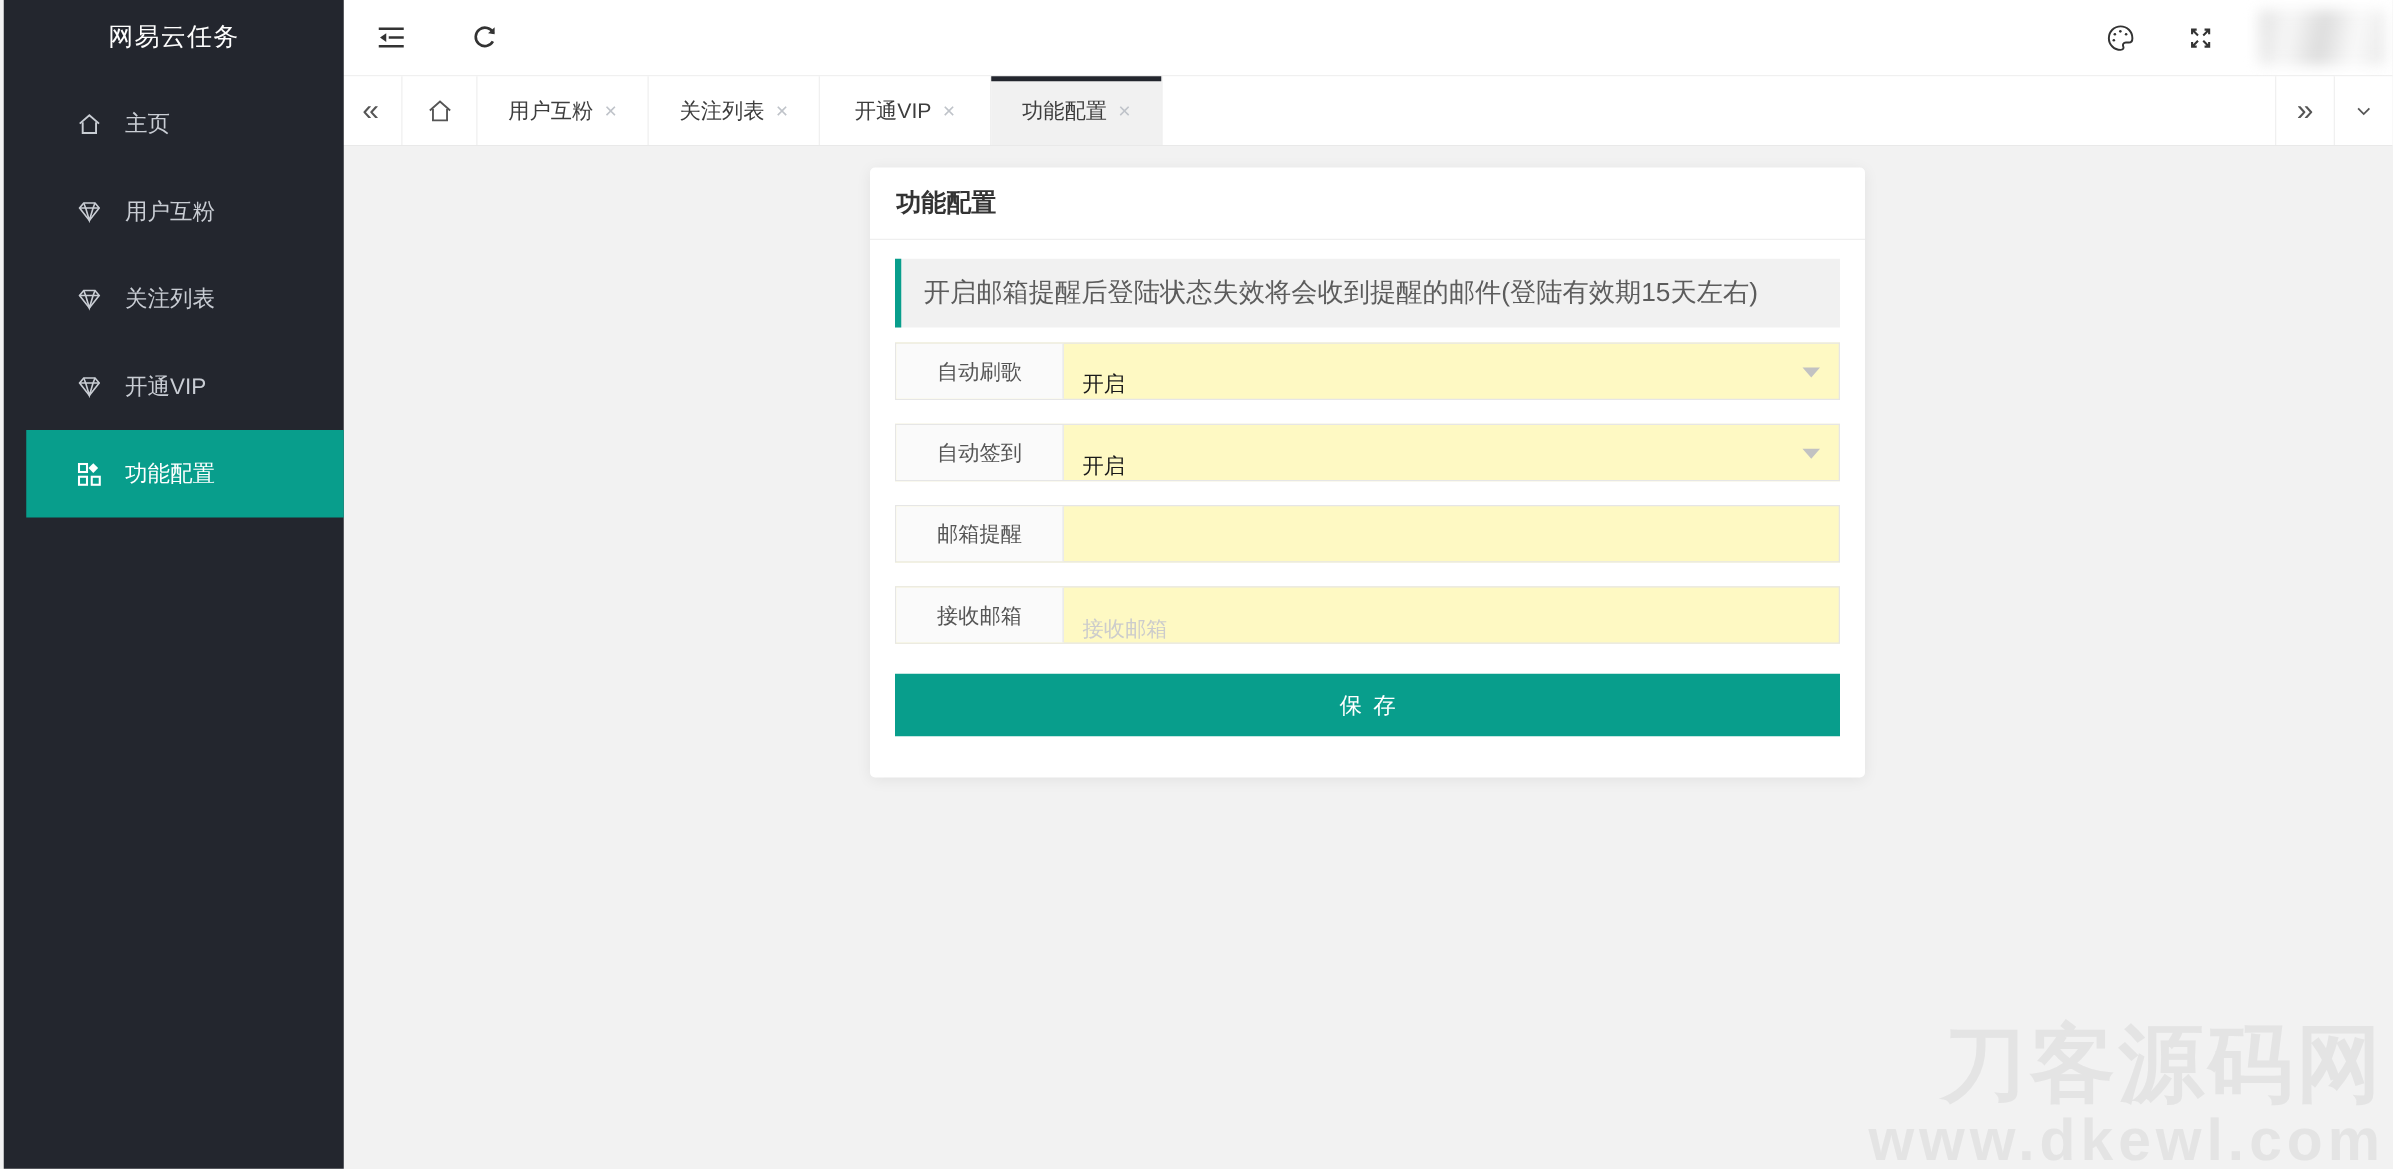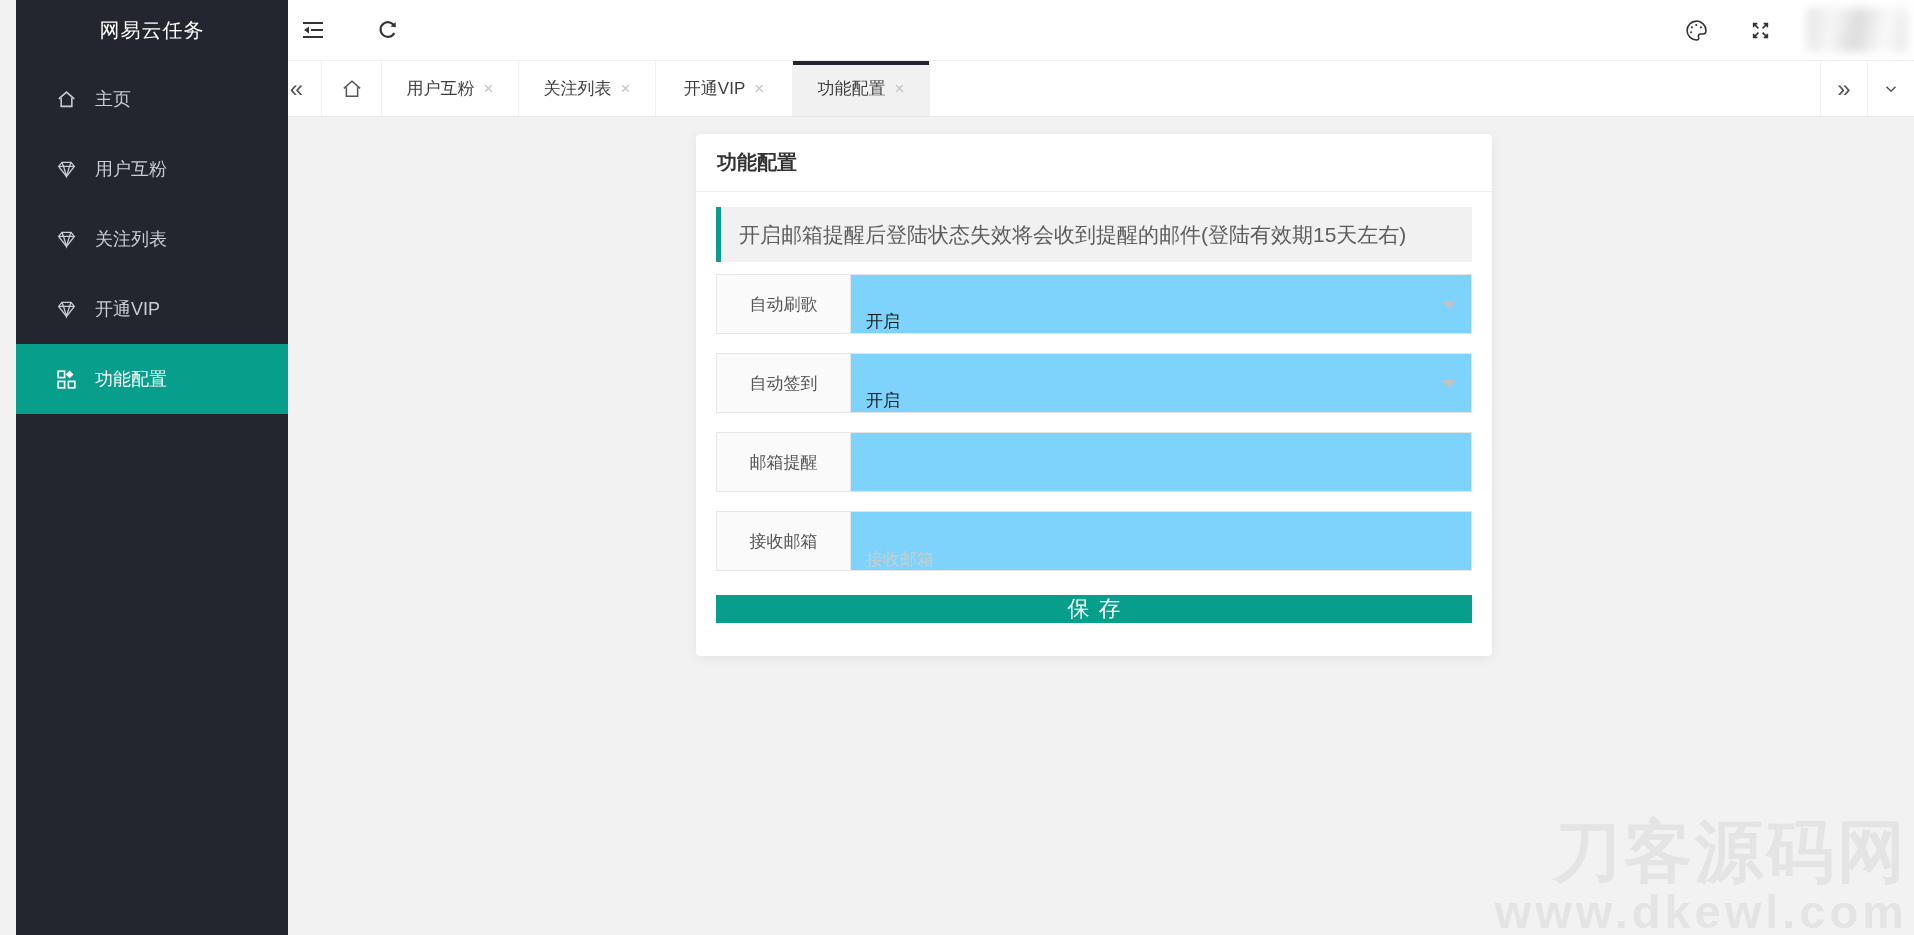--- a/index.html
+++ b/index.html
@@ -1,22 +1,22 @@
 <!DOCTYPE html>
 <html><head>
 <meta charset="utf-8">
 <style>
   * { box-sizing: border-box; margin: 0; padding: 0; }
   html,body { width:1914px; height:935px; overflow:hidden; background:#f2f2f2;
     font-family:"Liberation Sans","DejaVu Sans",sans-serif; }
 
   
-  .sidebar { position:absolute; left:16px; top:0; width:272px; height:935px; background:#23262e; z-index:5; }
+  .sidebar { position:absolute; left:3px; top:0; width:272px; height:935px; background:#23262e; z-index:5; }
   .logo { height:61px; line-height:61px; text-align:center; color:#fefefe; font-size:20px; letter-spacing:1px; }
-  .menu { padding-top:3px; }
+  .menu { padding-top:3px;padding-left:18px; }
   .menu-item { height:70px; display:flex; align-items:center; padding-left:40px; gap:19px;
     color:#c9cdd4; font-size:18px; cursor:pointer; }
   .menu-item .mi-icon { width:20px; height:20px; display:inline-flex; align-items:center; justify-content:center; }
   .menu-item.active { background:#089e8c; color:#ffffff; }
 
   
   .header { position:absolute; left:272px; top:0; right:0; height:61px; background:#fff;
     border-bottom:1px solid #f0f0f0; z-index:4; }
   .hdr-btn { position:absolute; top:0; height:60px; width:46px; display:flex; align-items:center;
     justify-content:center; cursor:pointer; color:#333; }
@@ -54,34 +54,34 @@
     box-shadow:0 2px 12px rgba(0,0,0,0.07); z-index:2; padding-bottom:33px; }
   .card-header { height:58px; display:flex; align-items:center; padding:0 21px;
     border-bottom:1px solid #efefef; font-size:20px; font-weight:bold; color:#333; }
   .card-body { padding:15px 20px 0 20px; }
 
   .notice { background:#f1f1f1; border-left:5px solid #089e8c; padding:13px 18px;
     font-size:21px; color:#5c5c5c; line-height:29px; }
   .redact { display:inline-block; width:14px; height:20px; background:#23262e;
     vertical-align:-4px; margin:0 7px; border-radius:1px; }
 
-  .frow { display:flex; height:60px; border:1px solid #e6e6e6; margin-top:19px; background:#7dd3fc; }
+  .frow { display:flex; height:46px; border:1px solid #e6e6e6; margin-top:19px; background:#fef9c3; }
   .frow.first { margin-top:12px; }
   .flabel { width:134px; background:#fafafa; border-right:1px solid #e6e6e6; display:flex;
     align-items:center; justify-content:center; font-size:17px; color:#555; }
   .fvalue { flex:1; position:relative; display:flex; align-items:flex-end; padding-left:15px;
     font-size:17px; color:#1a1a1a; cursor:pointer; }
   .fcaret { position:absolute; right:15px; top:50%; margin-top:-3px; width:0; height:0;
     border-left:7px solid transparent; border-right:7px solid transparent; border-top:8px solid #c2c2c2; }
   .fvalue input { border:none; outline:none; width:100%; font-size:17px; color:#333;
     font-family:inherit; background:transparent; }
   .fvalue input::placeholder { color:#ccc; }
 
-  .save-btn { margin-top:24px; width:100%; height:28px; background:#089e8c; border:none;
-    color:#fff; font-size:22px; letter-spacing:9px; text-indent:9px; cursor:pointer;
+  .save-btn { margin-top:24px; width:100%; height:50px; background:#089e8c; border:none;
+    color:#fff; font-size:18px; letter-spacing:9px; text-indent:9px; cursor:pointer;
     display:flex; align-items:center; justify-content:center; font-family:inherit; }
 
   svg { display:block; }
 </style>
 </head>
 <body>
 
 <div class="sidebar">
   <div class="logo">网易云任务</div>
   <div class="menu">

